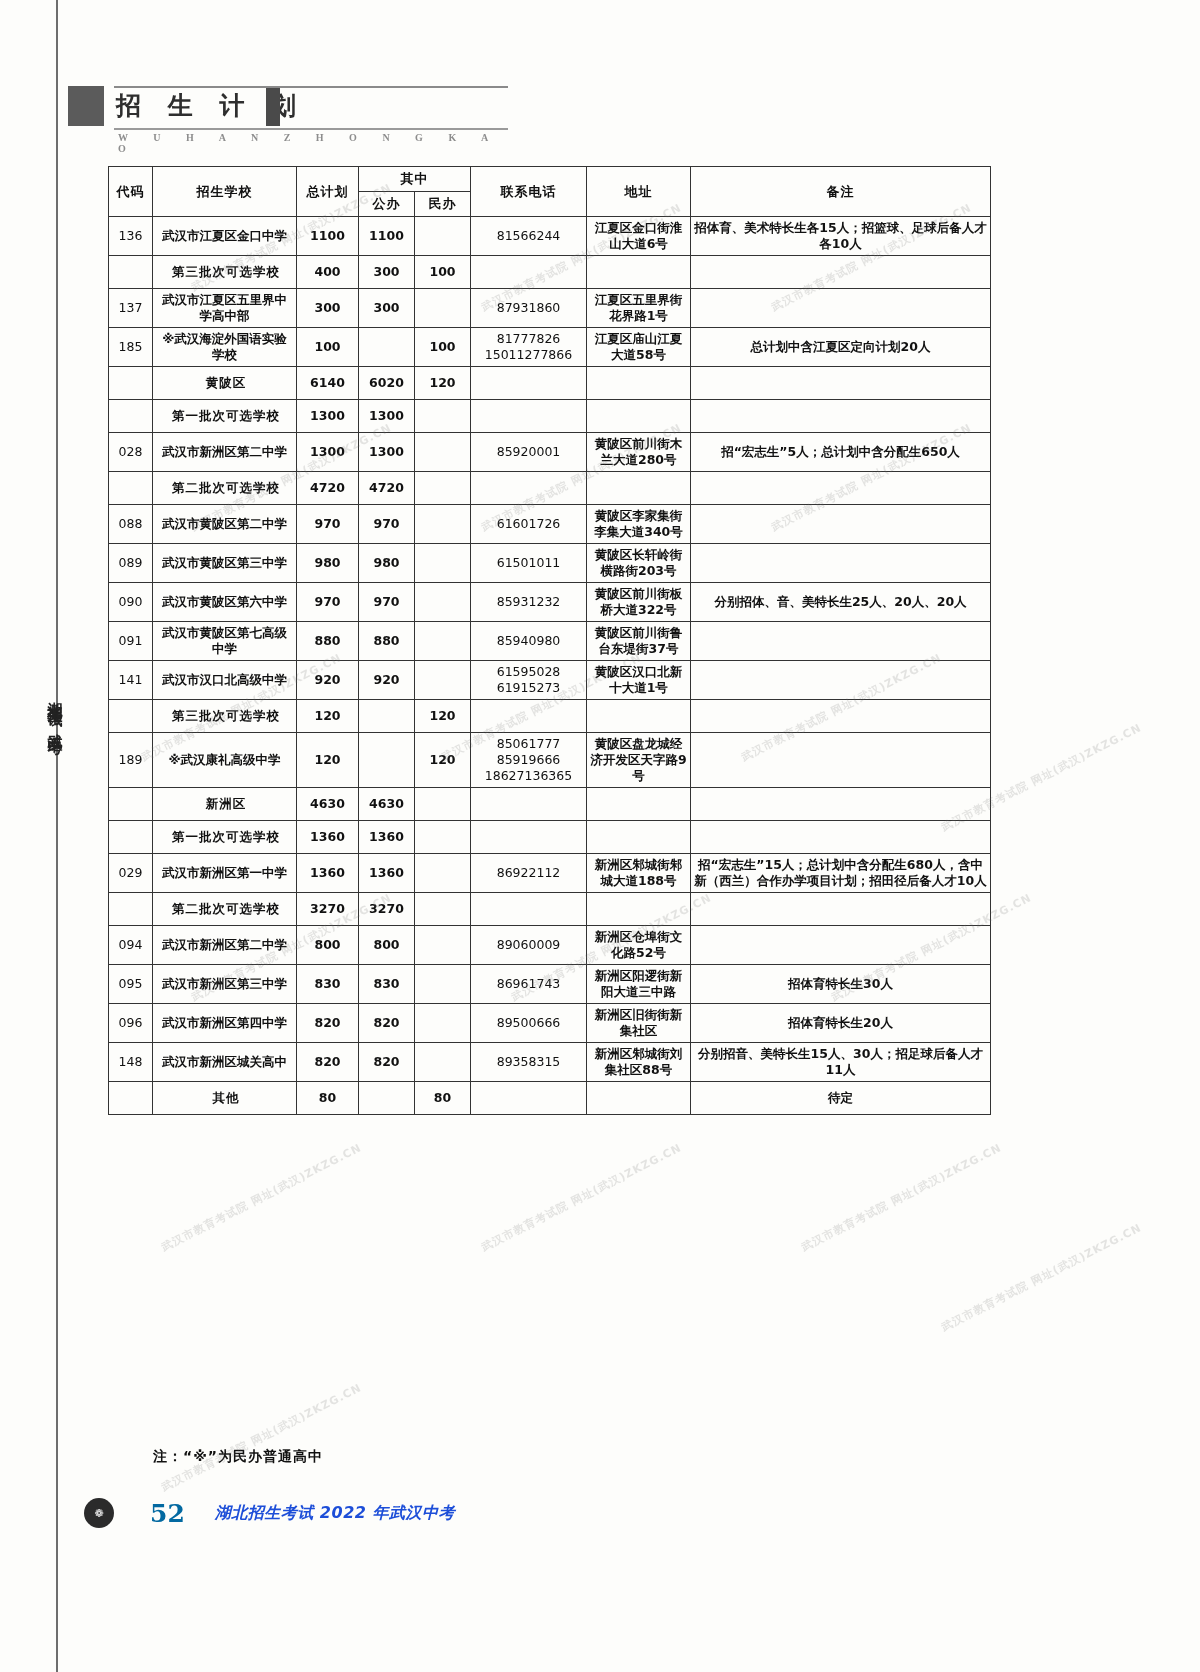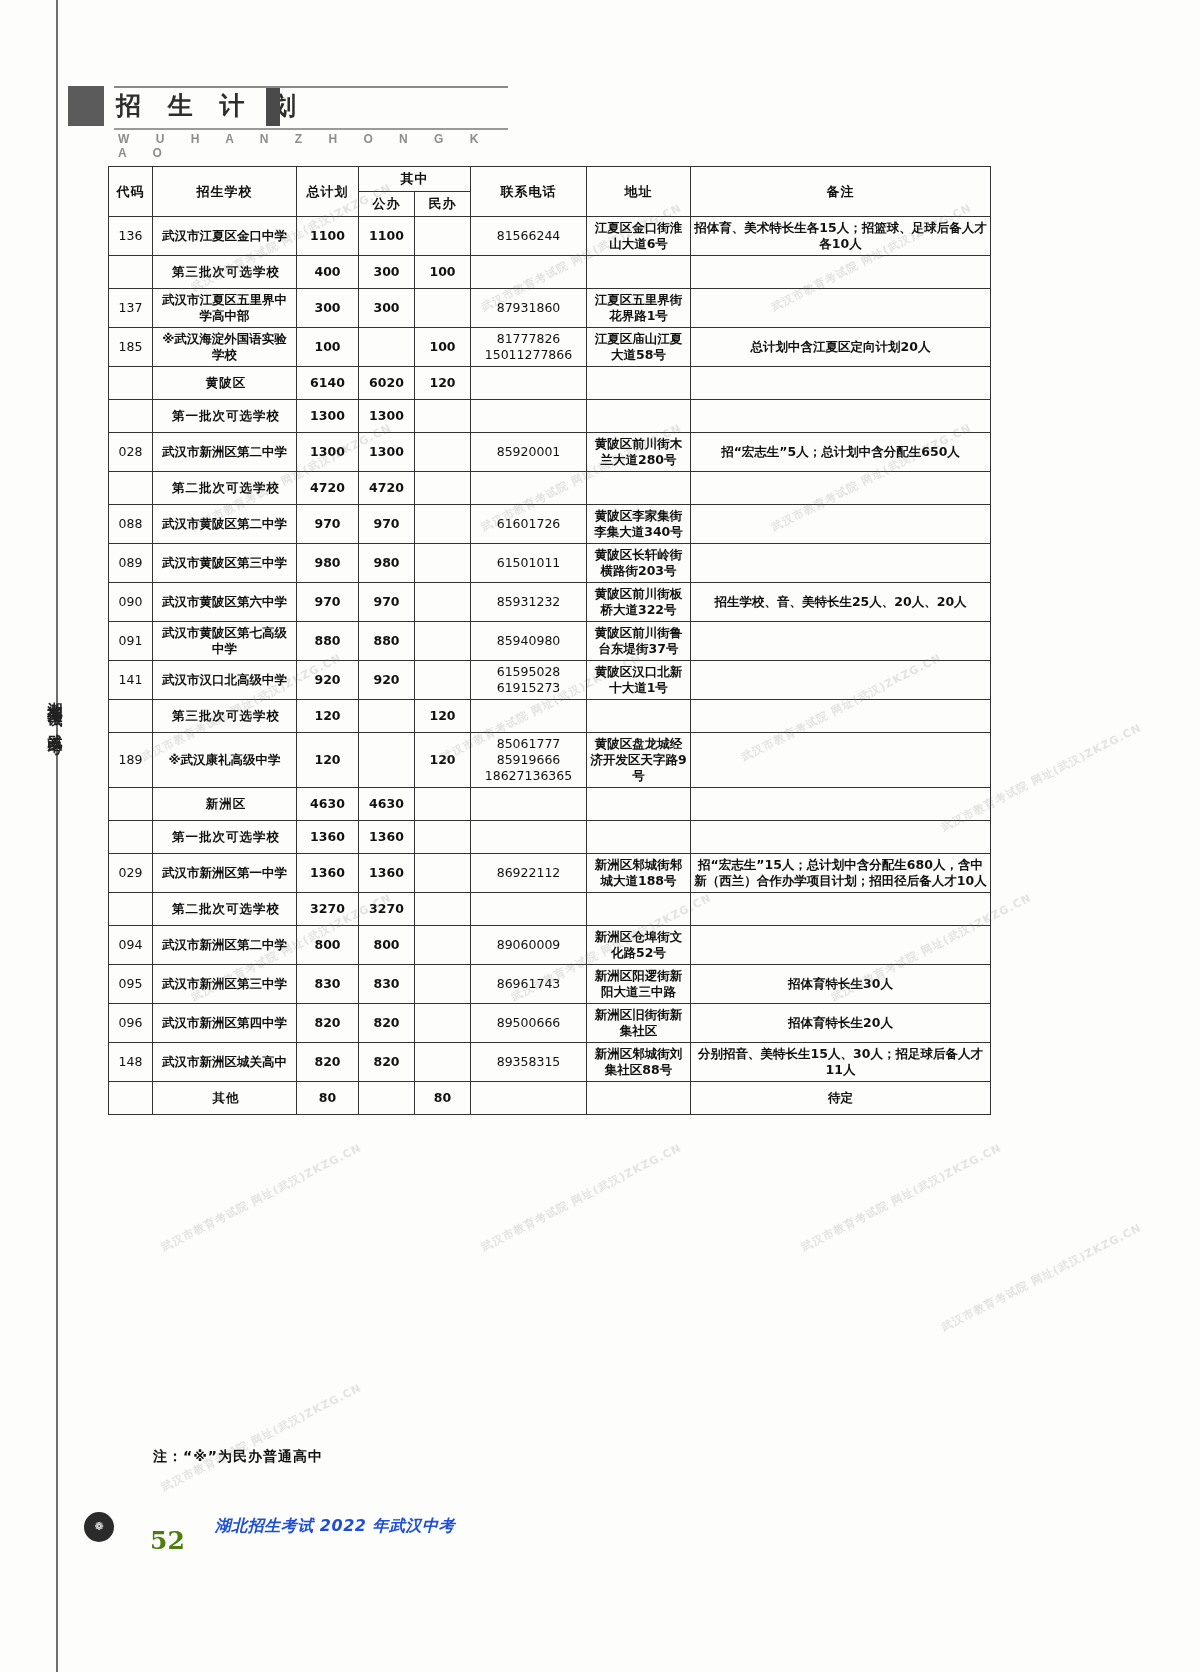--- a/index.html
+++ b/index.html
@@ -41,22 +41,22 @@
     font-family:"DejaVu Sans", sans-serif;
     font-size:25px; font-weight:700; letter-spacing:9px;
     color:#2e2e2e; line-height:36px;
   }
   .hdr-rule-bot {
     position:absolute; left:46px; top:62px; width:394px; height:2px;
     background:#9a9a9a;
   }
   .hdr-sub {
     position:absolute; left:50px; top:66px;
-    font-family:Liberation Sans, sans-serif;
-    font-size:12px; letter-spacing:11.5px; color:#8d8d8d; font-weight:600;
+    font-family:Liberation Serif, serif;
+    font-size:10px; letter-spacing:11.5px; color:#8d8d8d; font-weight:600;
   }
 
   
   .side-label {
     position:absolute; left:42px; top:690px;
     width:26px;
     font-family:"DejaVu Sans", sans-serif;
     font-size:15px; font-weight:700; color:#222;
     letter-spacing:2px;
     writing-mode:vertical-rl;
@@ -123,21 +123,21 @@
   .footer { position:absolute; left:84px; top:1498px; display:flex; align-items:center; gap:14px; }
   .footer-seal {
     width:30px; height:30px; border-radius:50%;
     background:#2b2b2b; color:#fff;
     font-family:"DejaVu Sans", sans-serif;
     font-size:11px; font-weight:700;
     display:flex; align-items:center; justify-content:center;
   }
   .footer-page {
     font-family:"DejaVu Serif", serif;
-    font-size:25px; font-weight:700; color:#4d7c0f; margin-left:22px;margin-top:28px;
+    font-size:25px; font-weight:700; color:#0369a1; margin-left:22px;
   }
   .footer-txt {
     font-family:"DejaVu Sans", sans-serif;
     font-size:16px; font-weight:700; font-style:italic; color:#1d4ed8;
     margin-left:16px; letter-spacing:0.5px;
   }
 
   
   .wm {
     position:absolute;
@@ -298,21 +298,21 @@
             <td class="note"></td>
           </tr>
           <tr class="data">
             <td class="code">090</td>
             <td class="school">武汉市黄陂区第六中学</td>
             <td class="num">970</td>
             <td class="num">970</td>
             <td class="num"></td>
             <td class="tel">85931232</td>
             <td class="addr">黄陂区前川街板桥大道322号</td>
-            <td class="note">招生学校、音、美特长生25人、20人、20人</td>
+            <td class="note">分别招体、音、美特长生25人、20人、20人</td>
           </tr>
           <tr class="data">
             <td class="code">091</td>
             <td class="school">武汉市黄陂区第七高级中学</td>
             <td class="num">880</td>
             <td class="num">880</td>
             <td class="num"></td>
             <td class="tel">85940980</td>
             <td class="addr">黄陂区前川街鲁台东堤街37号</td>
             <td class="note"></td>

